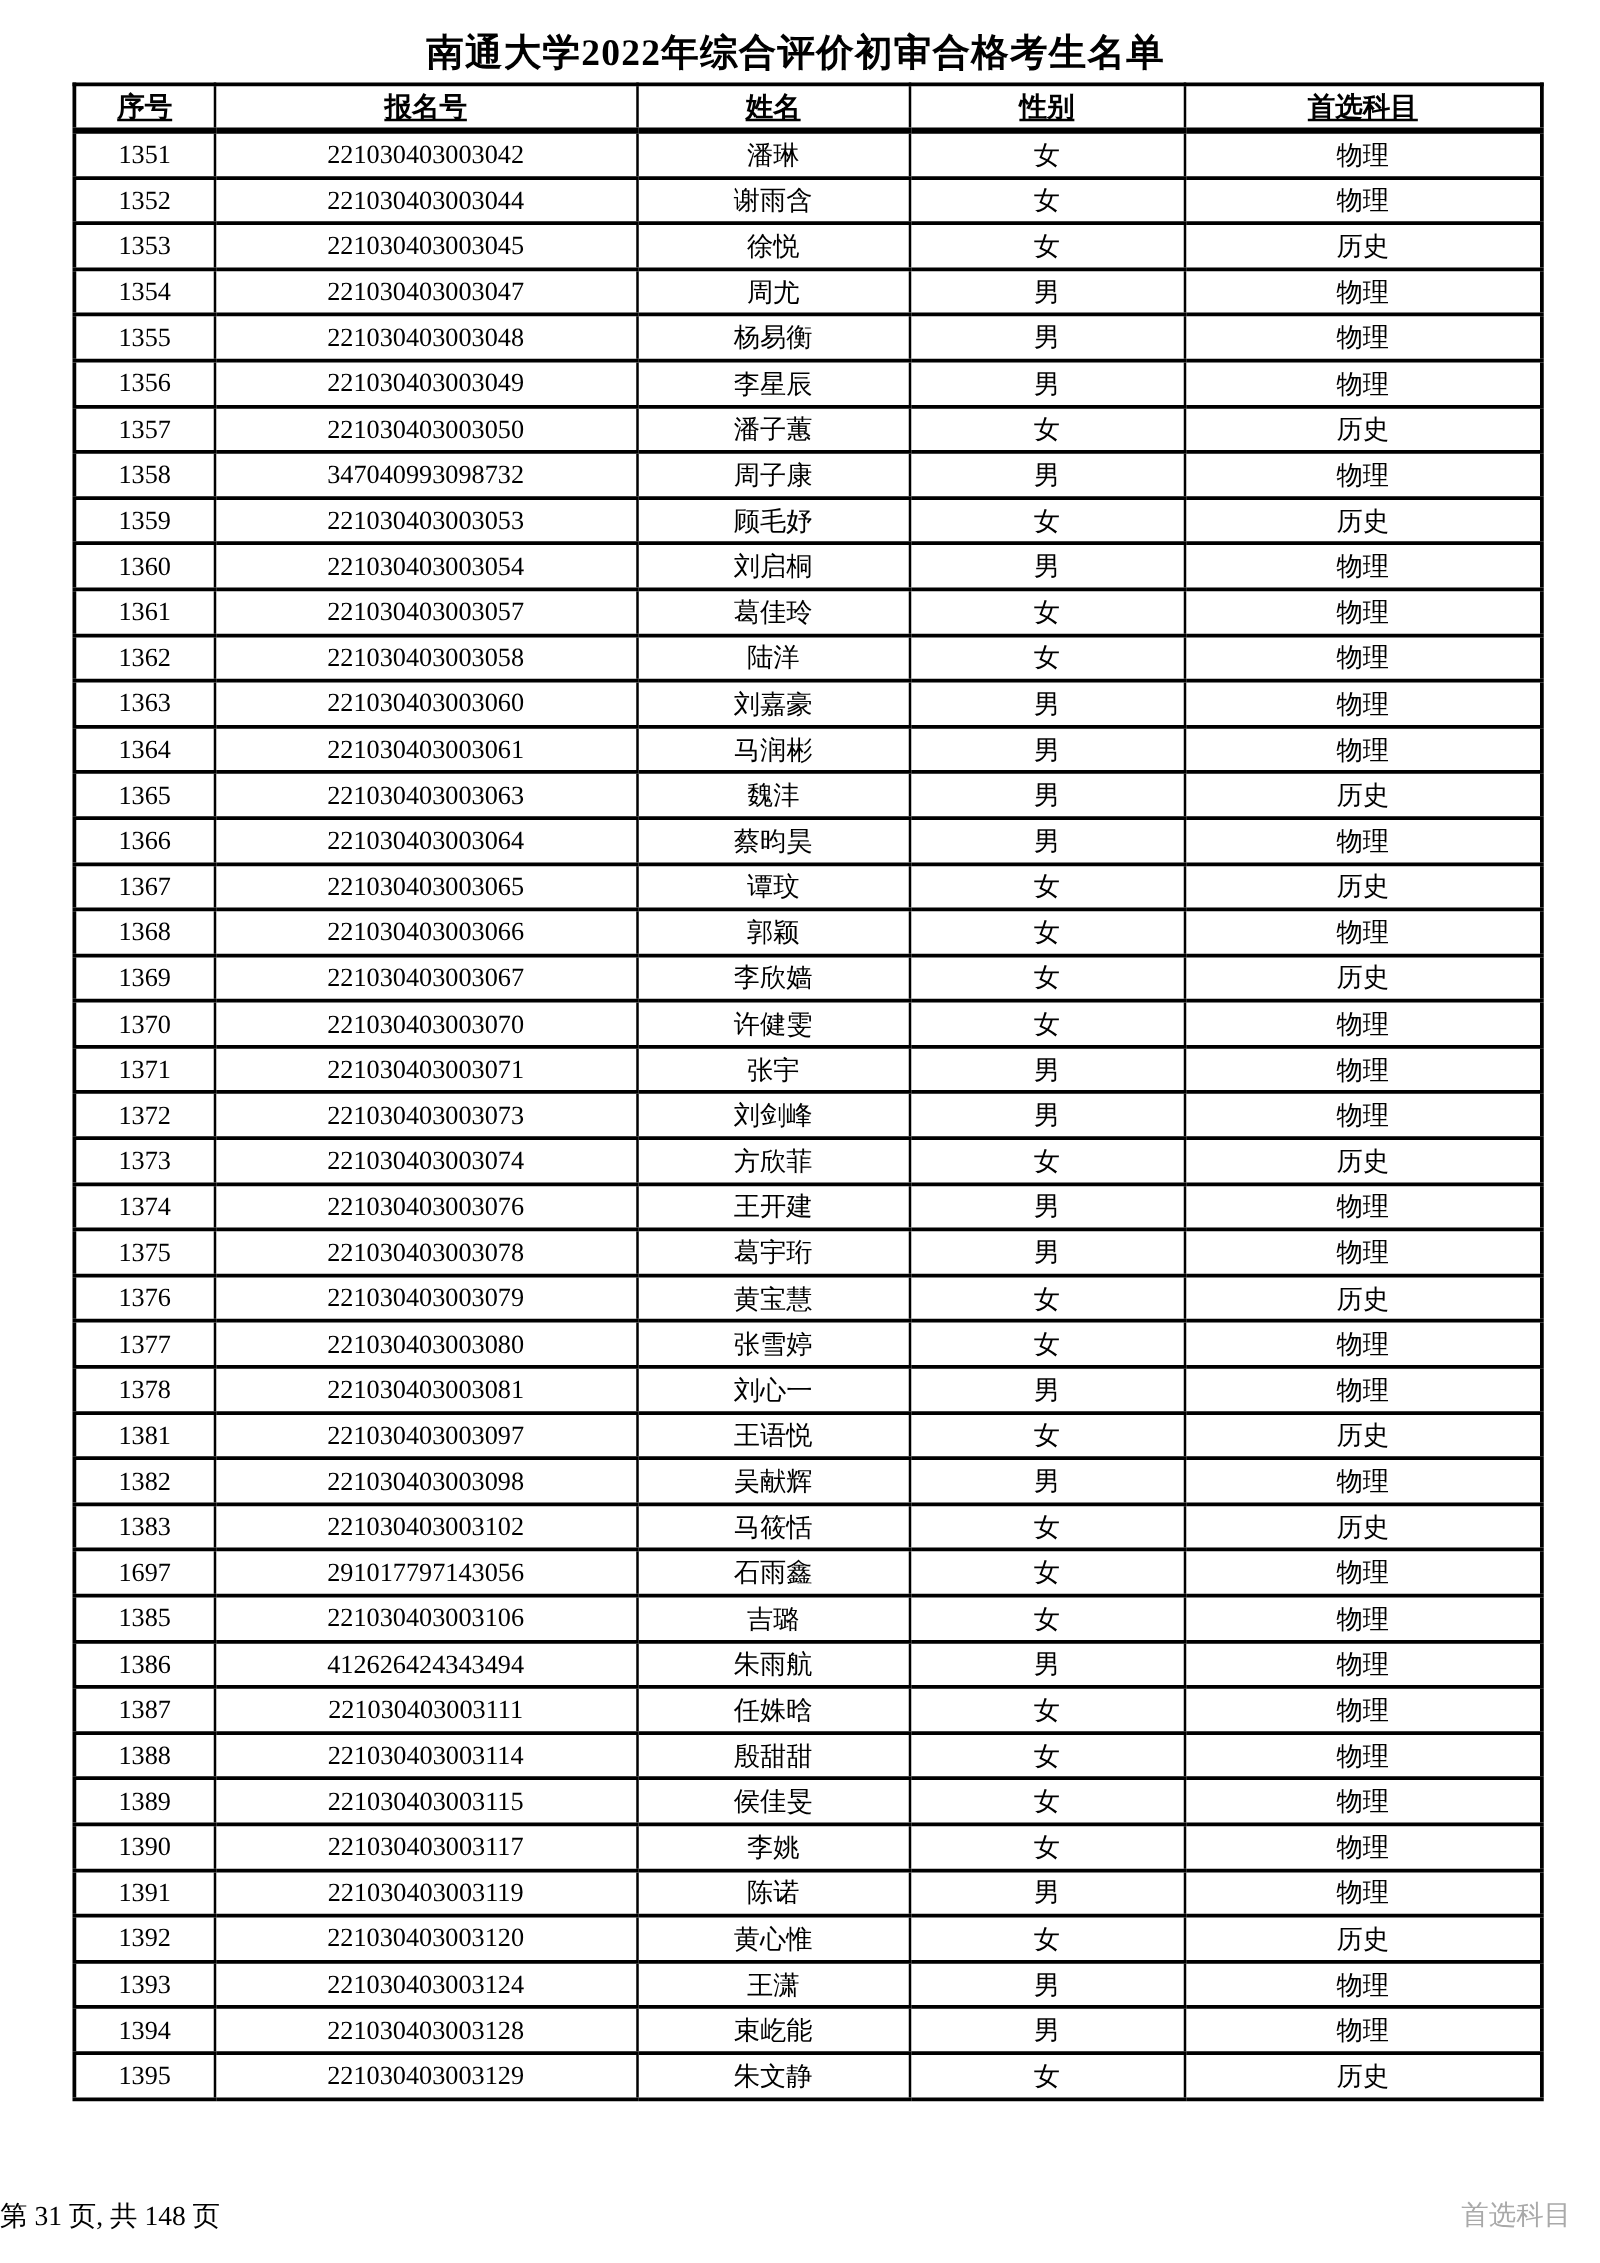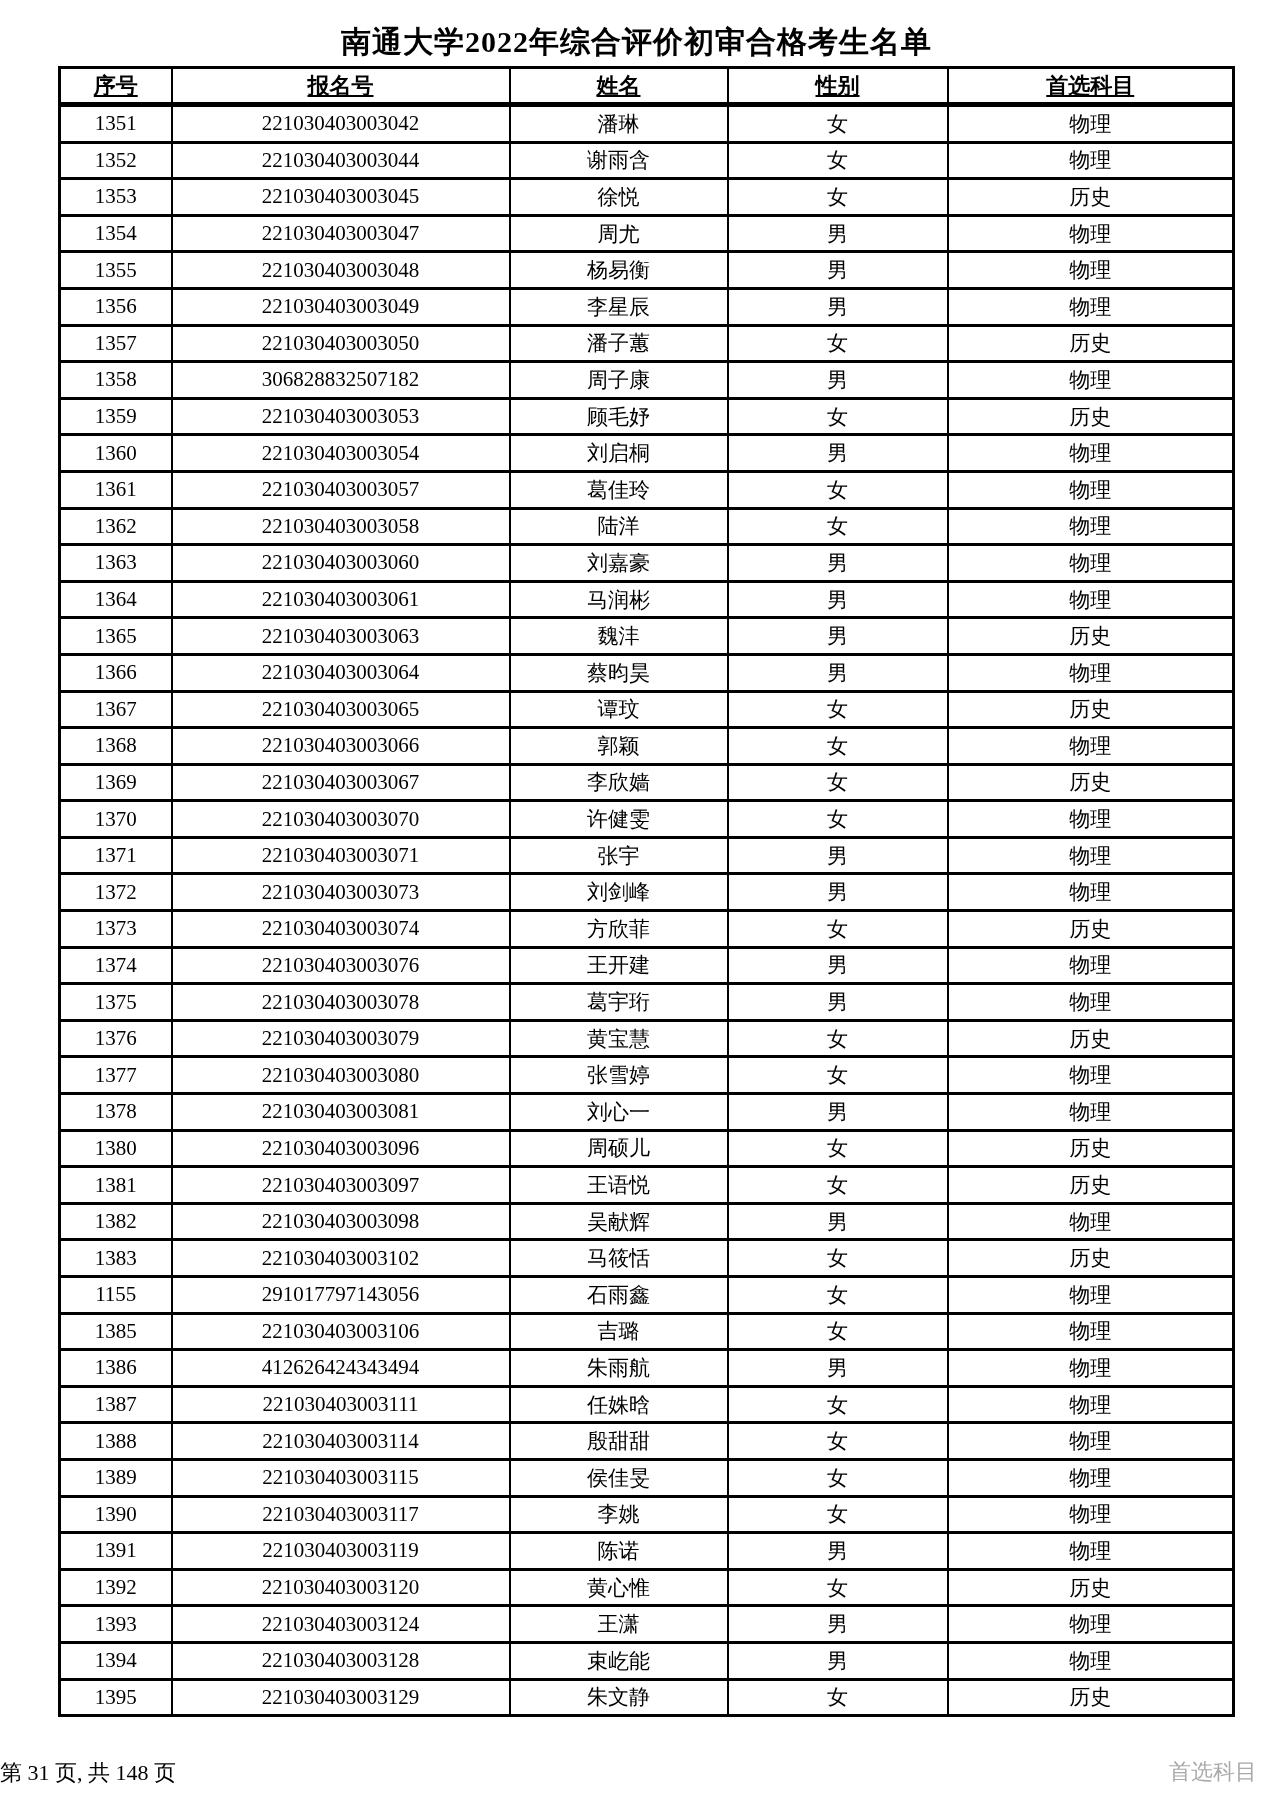--- a/index.html
+++ b/index.html
@@ -142,21 +142,21 @@
         </tr>
         <tr>
           <td>1357</td>
           <td>221030403003050</td>
           <td>潘子蕙</td>
           <td>女</td>
           <td>历史</td>
         </tr>
         <tr>
           <td>1358</td>
-          <td>306828832507182</td>
+          <td>347040993098732</td>
           <td>周子康</td>
           <td>男</td>
           <td>物理</td>
         </tr>
         <tr>
           <td>1359</td>
           <td>221030403003053</td>
           <td>顾毛妤</td>
           <td>女</td>
           <td>历史</td>
@@ -288,27 +288,20 @@
           <td>物理</td>
         </tr>
         <tr>
           <td>1378</td>
           <td>221030403003081</td>
           <td>刘心一</td>
           <td>男</td>
           <td>物理</td>
         </tr>
         <tr>
-          <td>1380</td>
-          <td>221030403003096</td>
-          <td>周硕儿</td>
-          <td>女</td>
-          <td>历史</td>
-        </tr>
-        <tr>
           <td>1381</td>
           <td>221030403003097</td>
           <td>王语悦</td>
           <td>女</td>
           <td>历史</td>
         </tr>
         <tr>
           <td>1382</td>
           <td>221030403003098</td>
           <td>吴献辉</td>
@@ -316,21 +309,21 @@
           <td>物理</td>
         </tr>
         <tr>
           <td>1383</td>
           <td>221030403003102</td>
           <td>马筱恬</td>
           <td>女</td>
           <td>历史</td>
         </tr>
         <tr>
-          <td>1155</td>
+          <td>1697</td>
           <td>291017797143056</td>
           <td>石雨鑫</td>
           <td>女</td>
           <td>物理</td>
         </tr>
         <tr>
           <td>1385</td>
           <td>221030403003106</td>
           <td>吉璐</td>
           <td>女</td>

